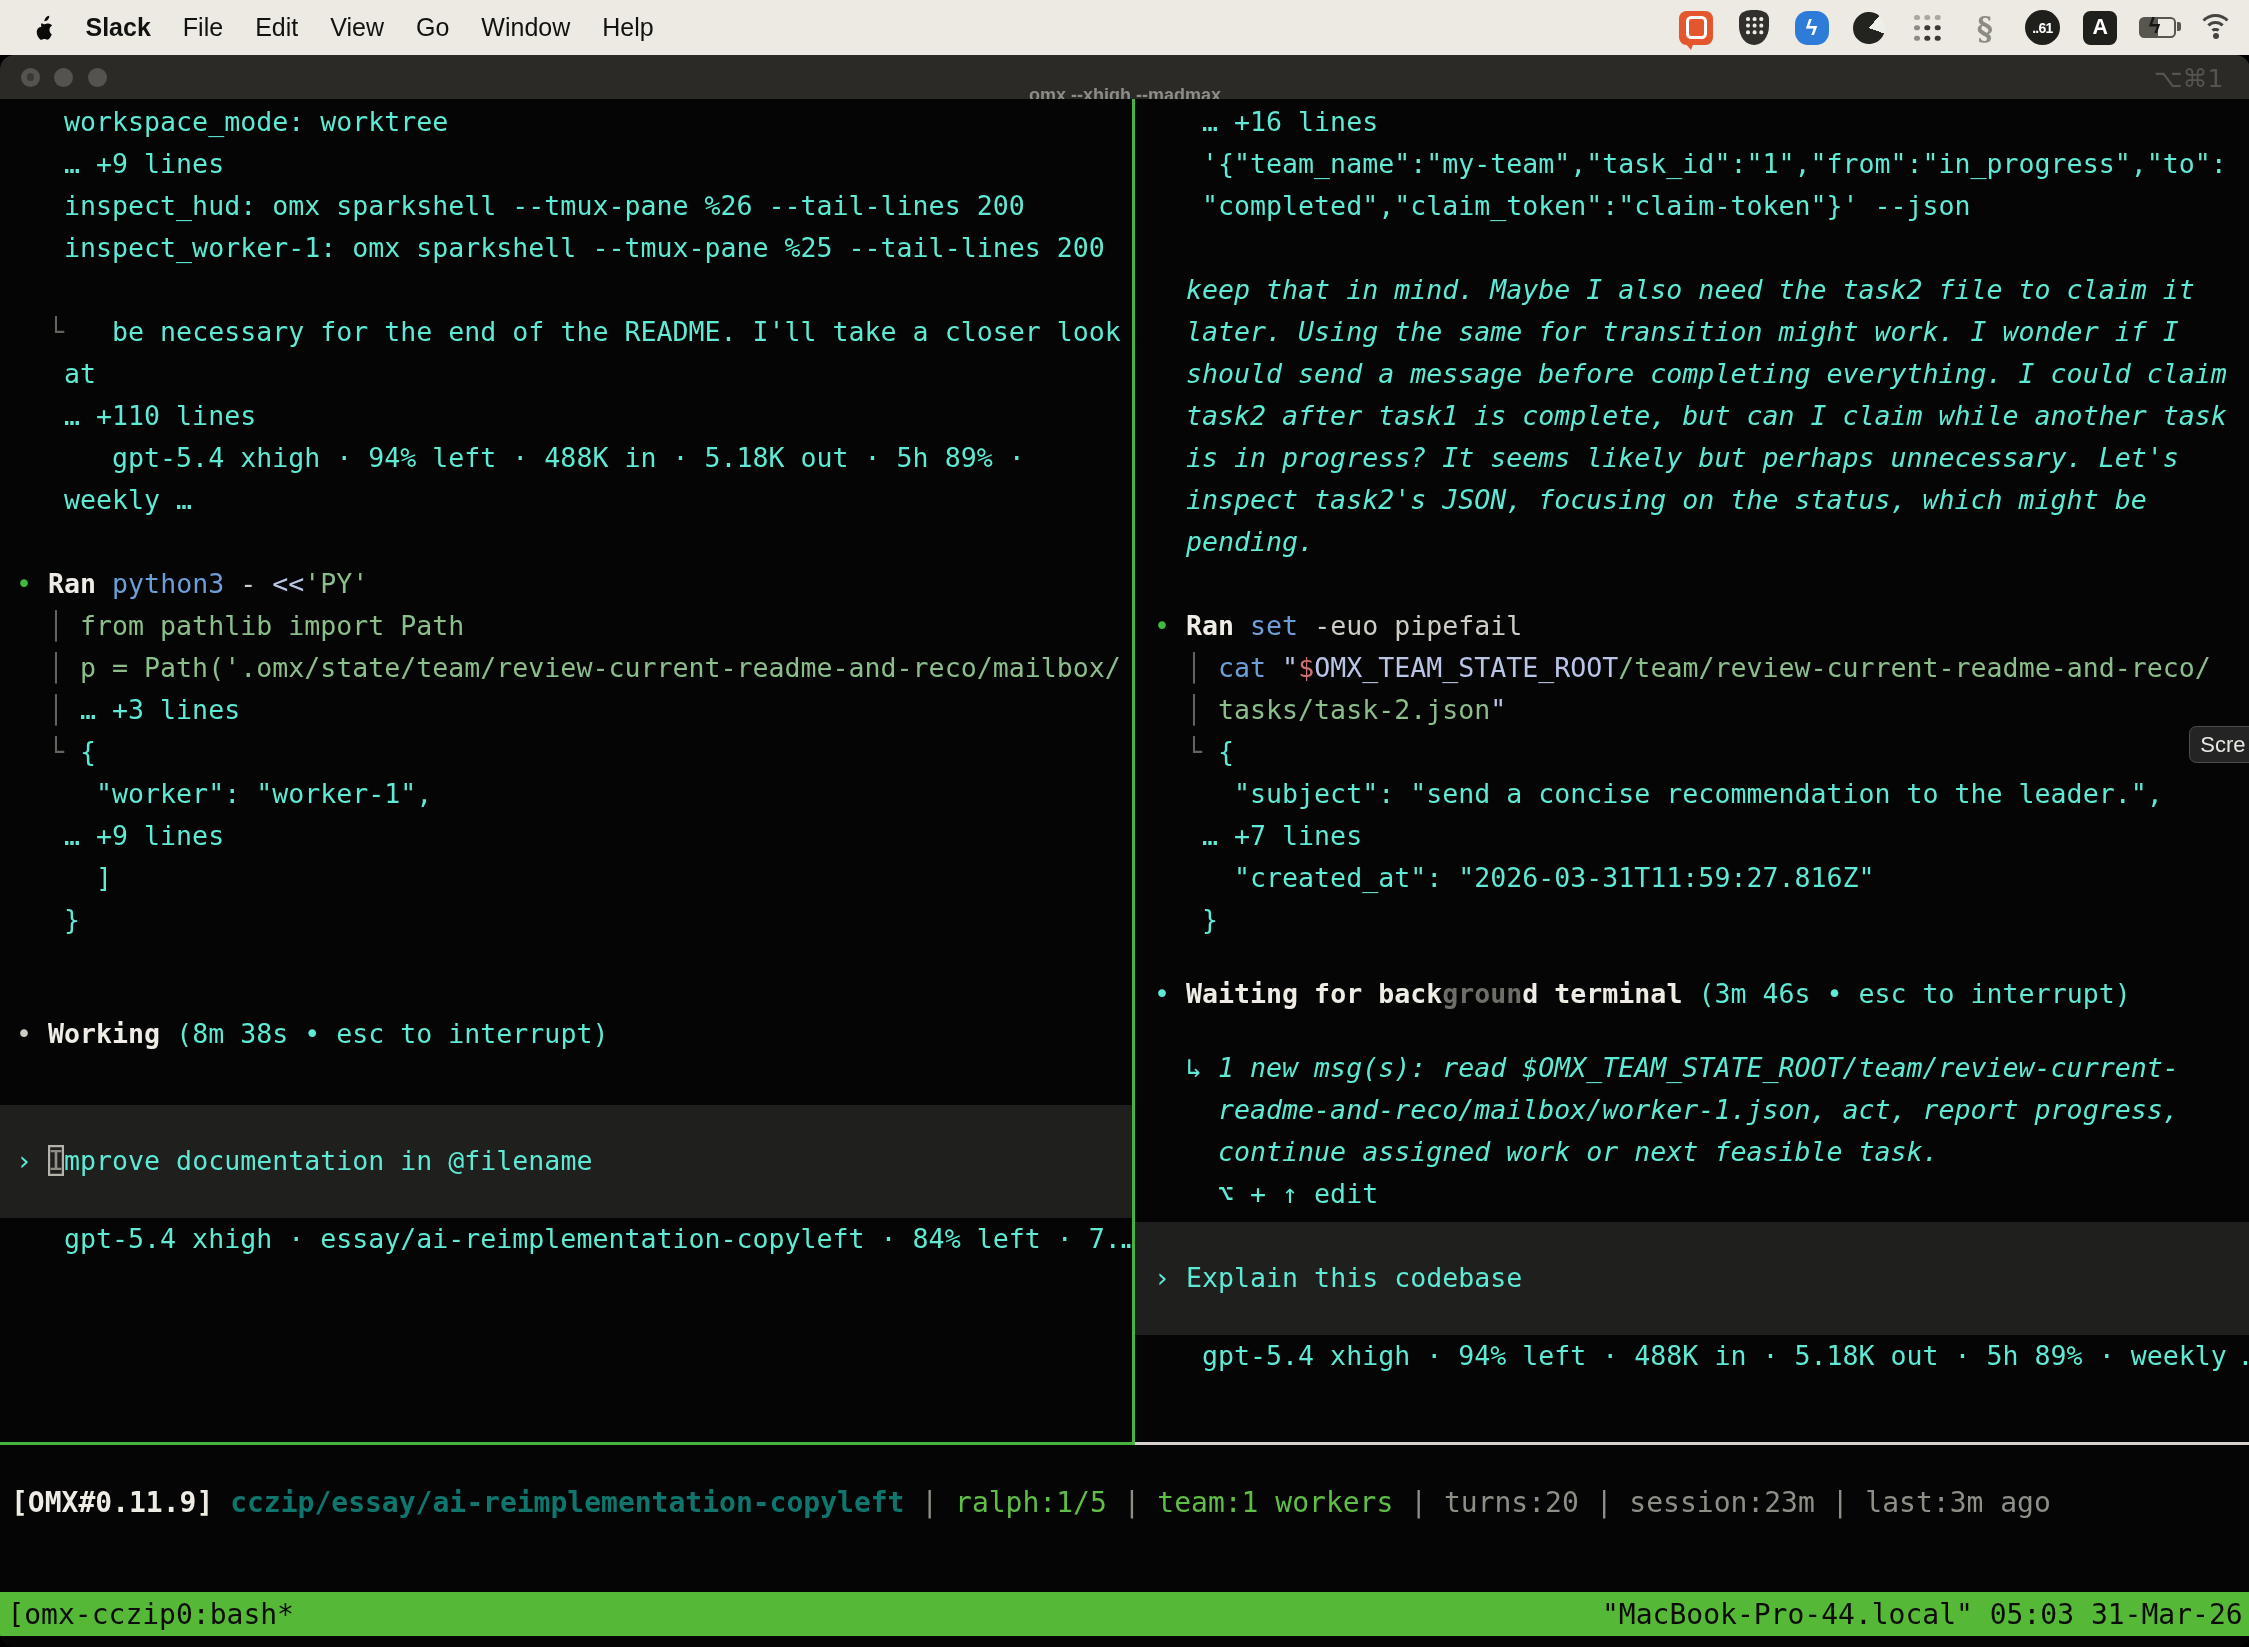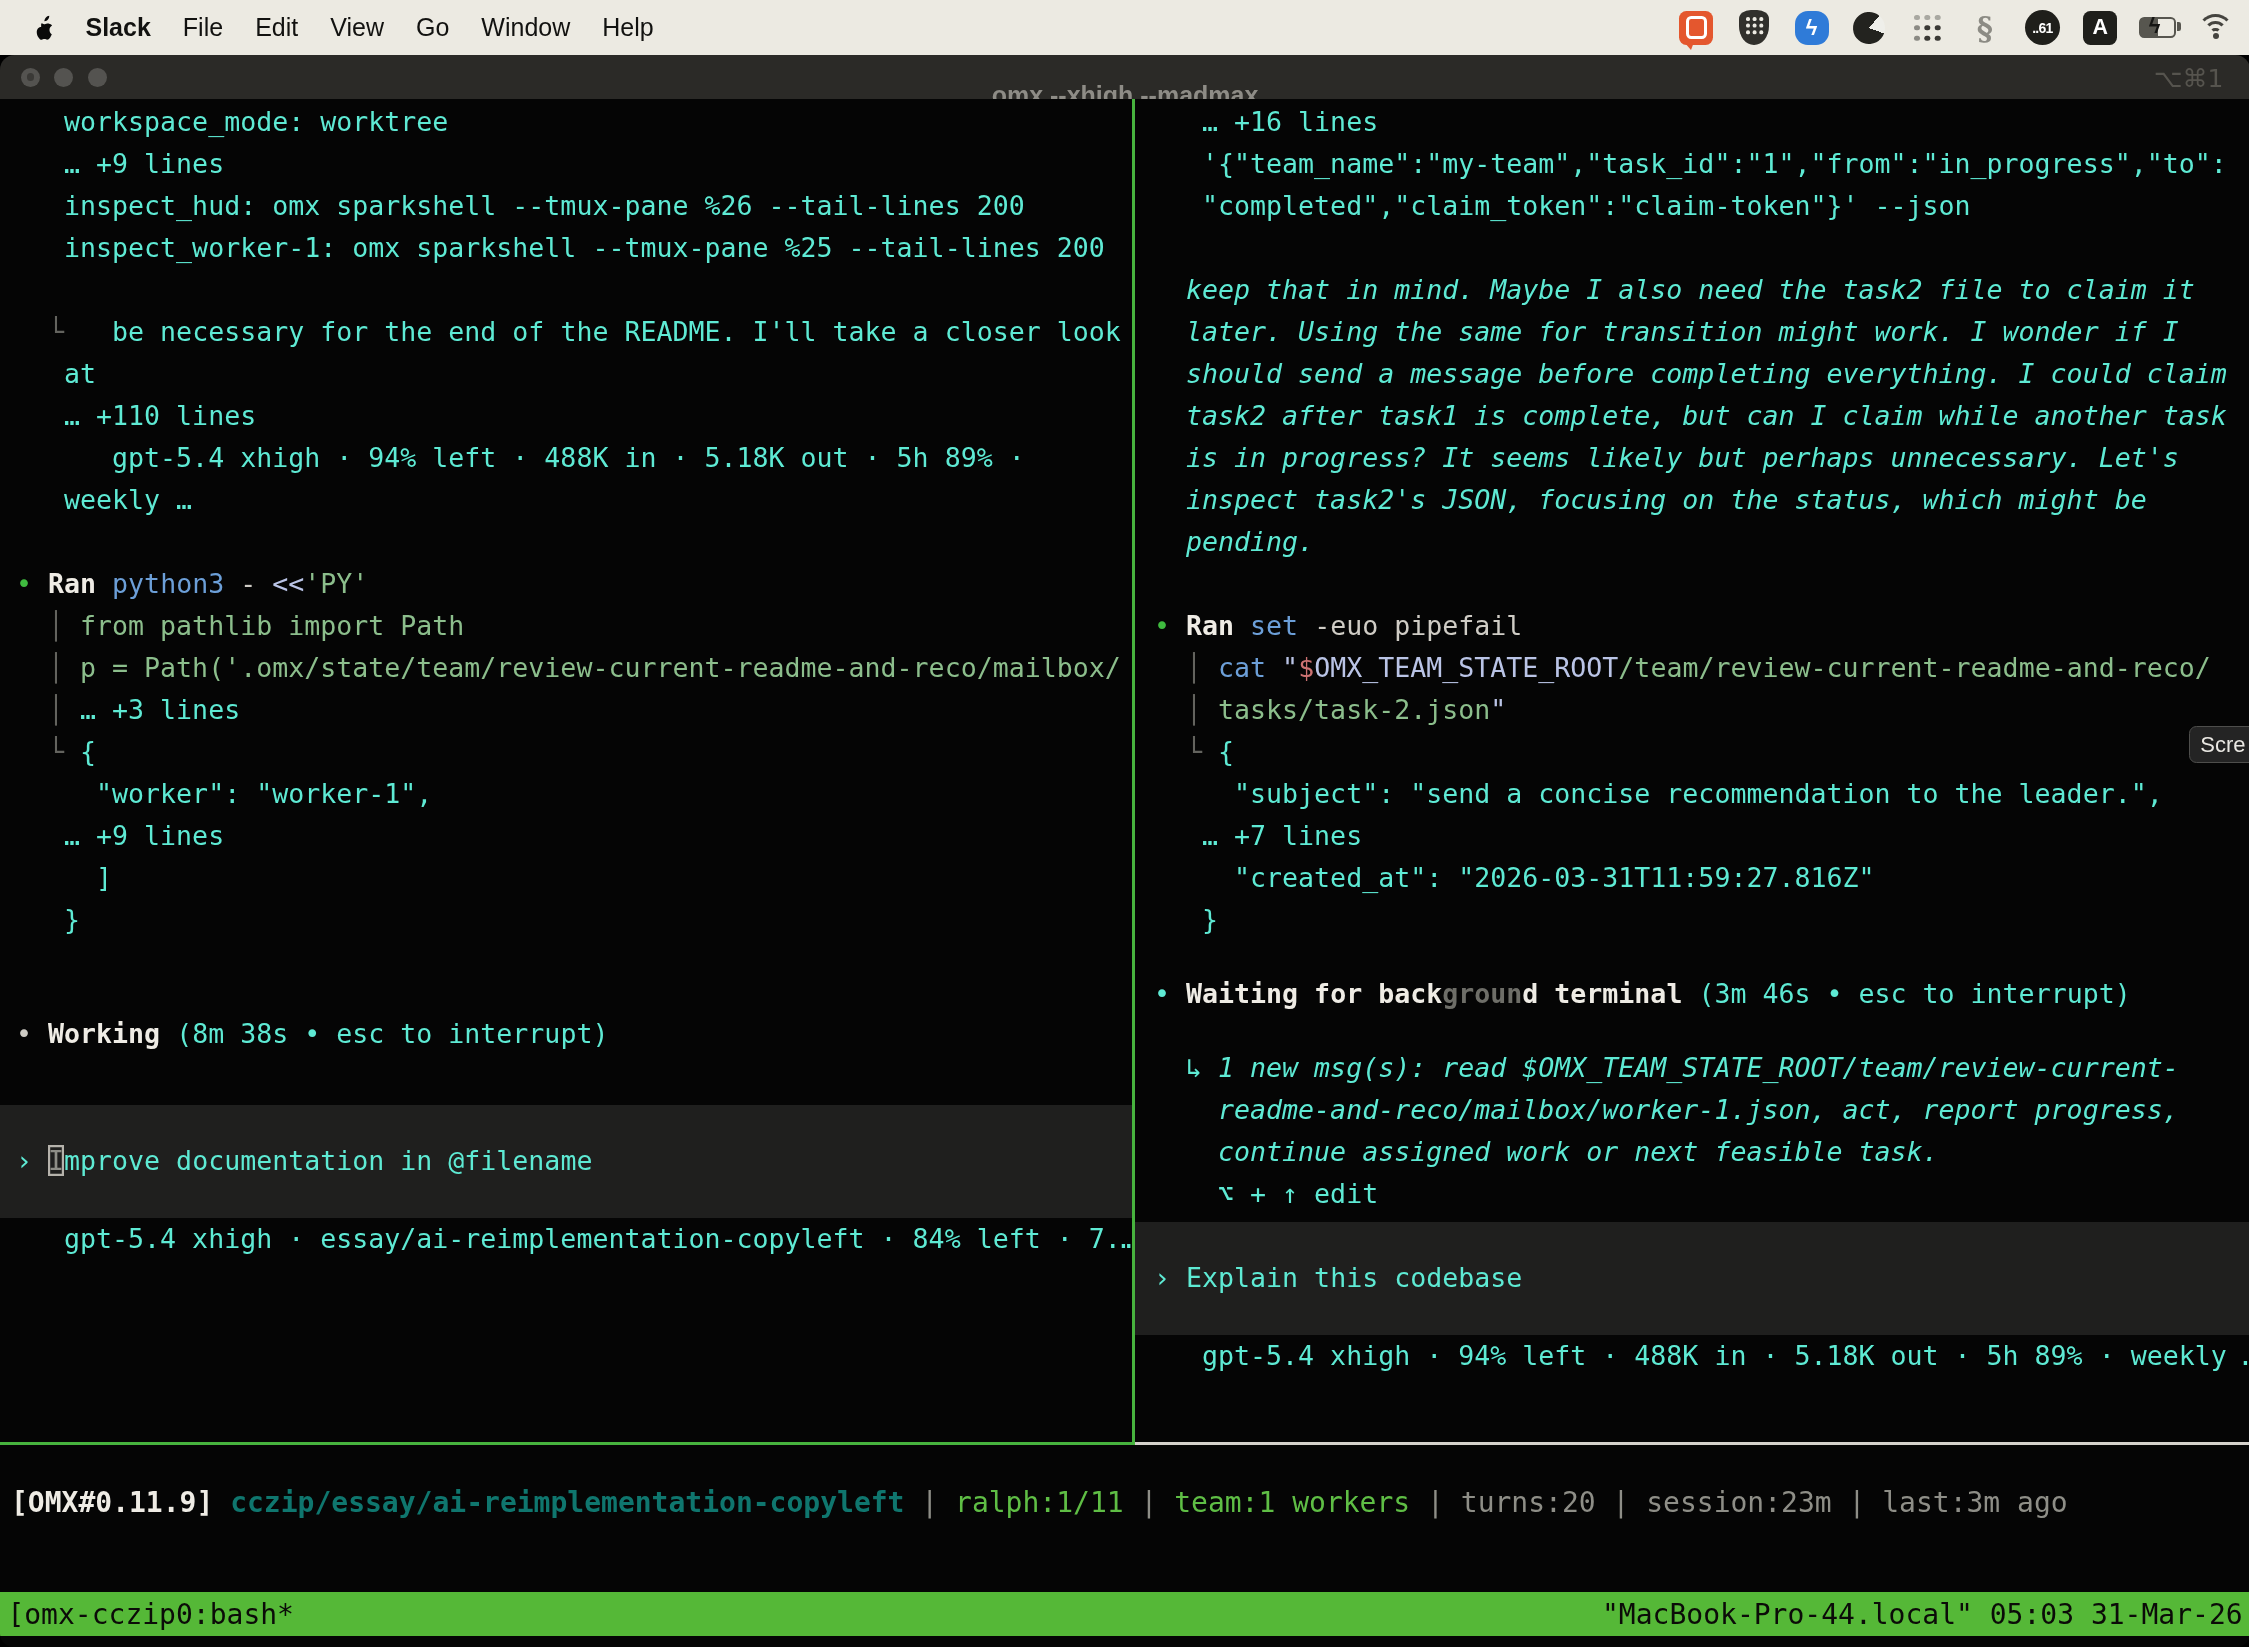--- a/index.html
+++ b/index.html
@@ -38,21 +38,21 @@
   .wifi b:nth-child(3){left:13.3px;top:14.8px;width:4.4px;height:4.4px;}
   .wifi i{position:absolute;left:16px;top:20.7px;width:5.9px;height:5.9px;background:#45443F;border-radius:50%;}
 
   
   .window{position:absolute;top:55px;left:0;width:2250px;height:1592px;background:#050505;
           border-radius:14.8px 14.8px 13.3px 13.3px;overflow:hidden;z-index:2;}
   .titlebar{height:44px;background:#2B2A27;position:relative;display:flex;align-items:center;justify-content:center;}
   .tlights{position:absolute;left:20.7px;top:12.5px;display:flex;gap:14.8px;}
   .tlight{width:19px;height:19px;border-radius:50%;background:#545350;position:relative;}
   .tlight.close:after{content:"";position:absolute;left:5.9px;top:5.9px;width:7.4px;height:7.4px;border-radius:50%;background:#3A3936;}
-  .wtitle{font-size:25px;font-weight:bold;color:#8E8C86;margin-top:36px;}
+  .wtitle{font-size:18px;font-weight:bold;color:#8E8C86;margin-top:36px;}
   .wshortcut{position:absolute;right:26.6px;top:8.9px;font-size:25px;color:#56544E;font-family:"DejaVu Sans","Liberation Sans",sans-serif;}
 
   
   .pane,.bottom-area,.tmuxbar{font-family:"DejaVu Sans Mono","DejaVu Sans",monospace;}
   .pane{position:absolute;top:44px;height:1343px;overflow:hidden;padding-top:1.5px;box-sizing:border-box;background:#050505;}
   .pane-left{left:0;width:1132px;}
   .pane-right{left:1135px;width:1115px;}
   .tline{font-size:26.6px;height:42px;line-height:42px;white-space:pre;color:#8E8E87;padding-left:16px;}
   .pane-right .tline{padding-left:19px;}
   .tline.it{font-style:italic;}
@@ -250,21 +250,21 @@
     <div>
         <div class="tline"><span class="g">   gpt-5.4 xhigh · 94% left · 488K in · 5.18K out · 5h 89% · weekly …</span></div>
       </div>
   </div>
 
   <div class="vdivider"></div>
   <div class="hborder-left"></div>
   <div class="hborder-right"></div>
 
   <div class="bottom-area">
-      <div class="tline"><span class="wb">[OMX#0.11.9]</span><span> </span><span class="cy">cczip/essay/ai-reimplementation-copyleft</span><span> | </span><span class="grn">ralph:1/11</span><span> | </span><span class="grn">team:1 workers</span><span> | turns:20 | session:23m | last:3m ago</span></div>
+      <div class="tline"><span class="wb">[OMX#0.11.9]</span><span> </span><span class="cy">cczip/essay/ai-reimplementation-copyleft</span><span> | </span><span class="grn">ralph:1/5</span><span> | </span><span class="grn">team:1 workers</span><span> | turns:20 | session:23m | last:3m ago</span></div>
     </div>
 
   <div class="tmuxbar">
     <span>[omx-cczip0:bash*</span>
     <span>"MacBook-Pro-44.local" 05:03 31-Mar-26</span>
   </div>
 </div>
 
 <div class="tooltip">
   <span>Scre</span>

